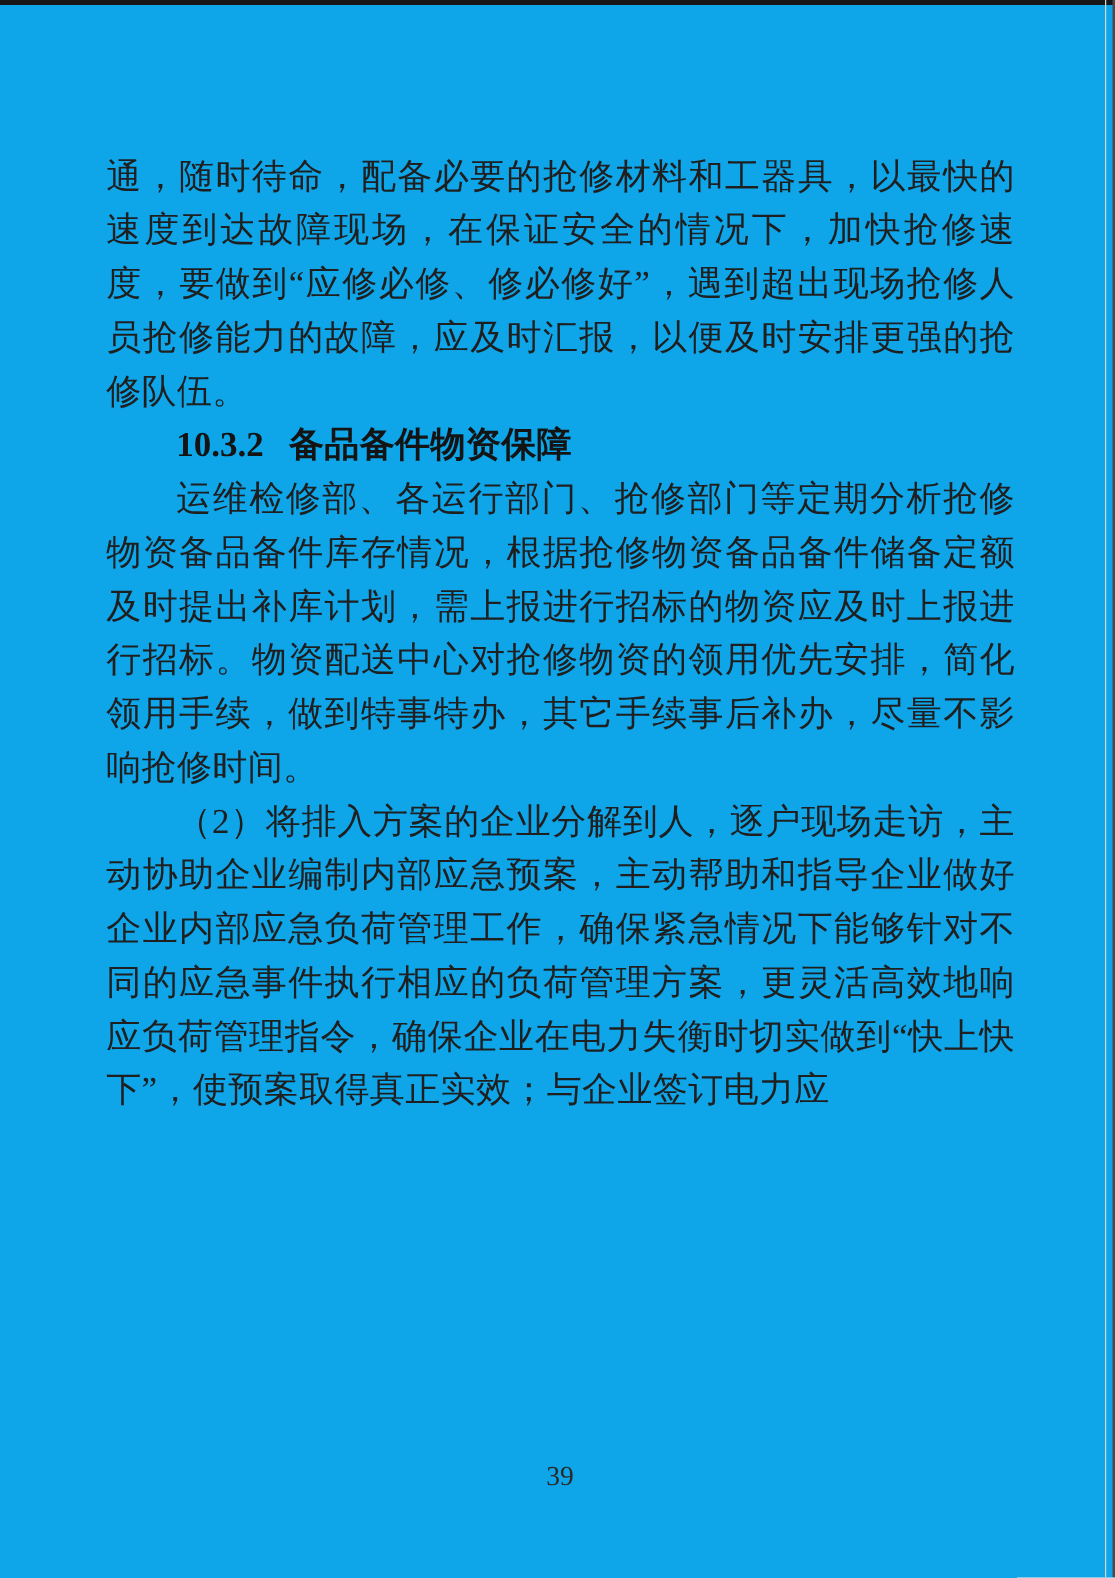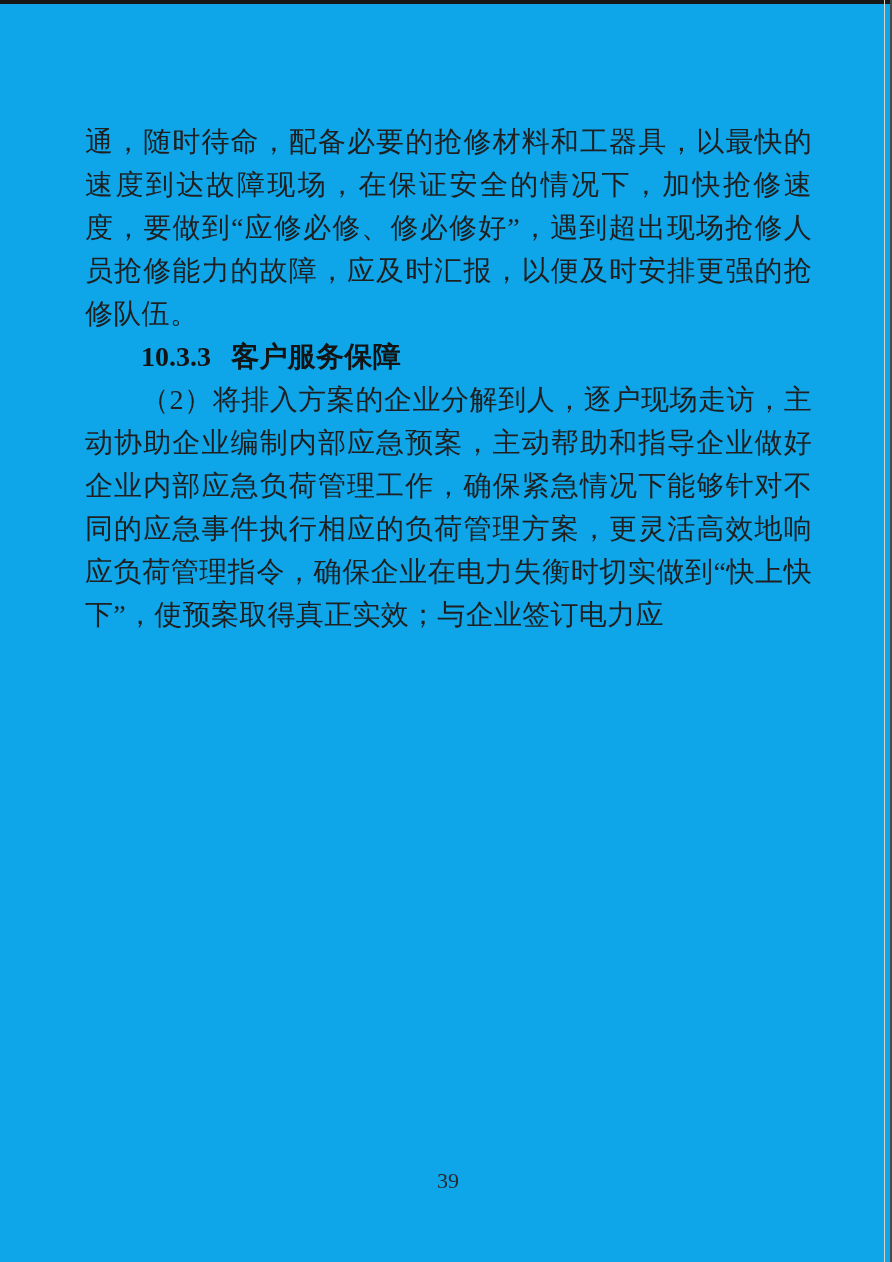--- a/index.html
+++ b/index.html
@@ -83,25 +83,26 @@
 <div class="page">
 
   <div class="scan-top-edge"></div>
   <div class="scan-right-faint"></div>
   <div class="scan-right-edge"></div>
 
   <div class="content">
 
     <p class="body no-indent">通，随时待命，配备必要的抢修材料和工器具，以最快的速度到达故障现场，在保证安全的情况下，加快抢修速度，要做到“应修必修、修必修好”，遇到超出现场抢修人员抢修能力的故障，应及时汇报，以便及时安排更强的抢修队伍。</p>
 
+    <h3 class="heading">
+      <span class="hnum">10.3.2</span><span class="htitle">备品备件物资保障</span>
+    </h3>
 
+    <p class="body">运维检修部、各运行部门、抢修部门等定期分析抢修物资备品备件库存情况，根据抢修物资备品备件储备定额及时提出补库计划，需上报进行招标的物资应及时上报进行招标。物资配送中心对抢修物资的领用优先安排，简化领用手续，做到特事特办，其它手续事后补办，尽量不影响抢修时间。</p>
 
-    <h3 class="heading">
-      <span class="hnum">10.3.3</span><span class="htitle">客户服务保障</span>
-    </h3>
 
 
 
     <p class="body">（2）将排入方案的企业分解到人，逐户现场走访，主动协助企业编制内部应急预案，主动帮助和指导企业做好企业内部应急负荷管理工作，确保紧急情况下能够针对不同的应急事件执行相应的负荷管理方案，更灵活高效地响应负荷管理指令，确保企业在电力失衡时切实做到“快上快下”，使预案取得真正实效；与企业签订电力应</p>
 
   </div>
 
   <div class="footer">
     <span>39</span>
   </div>

